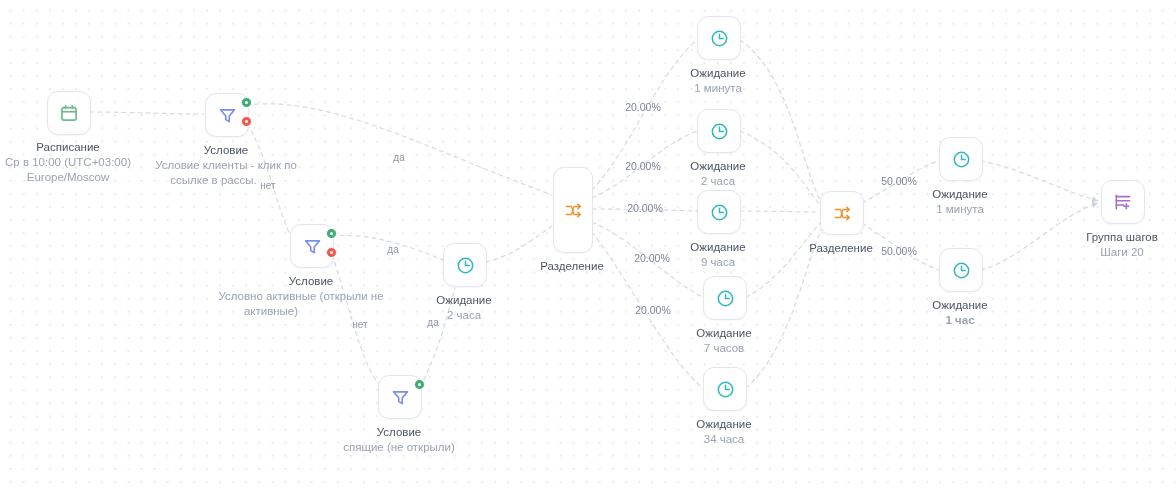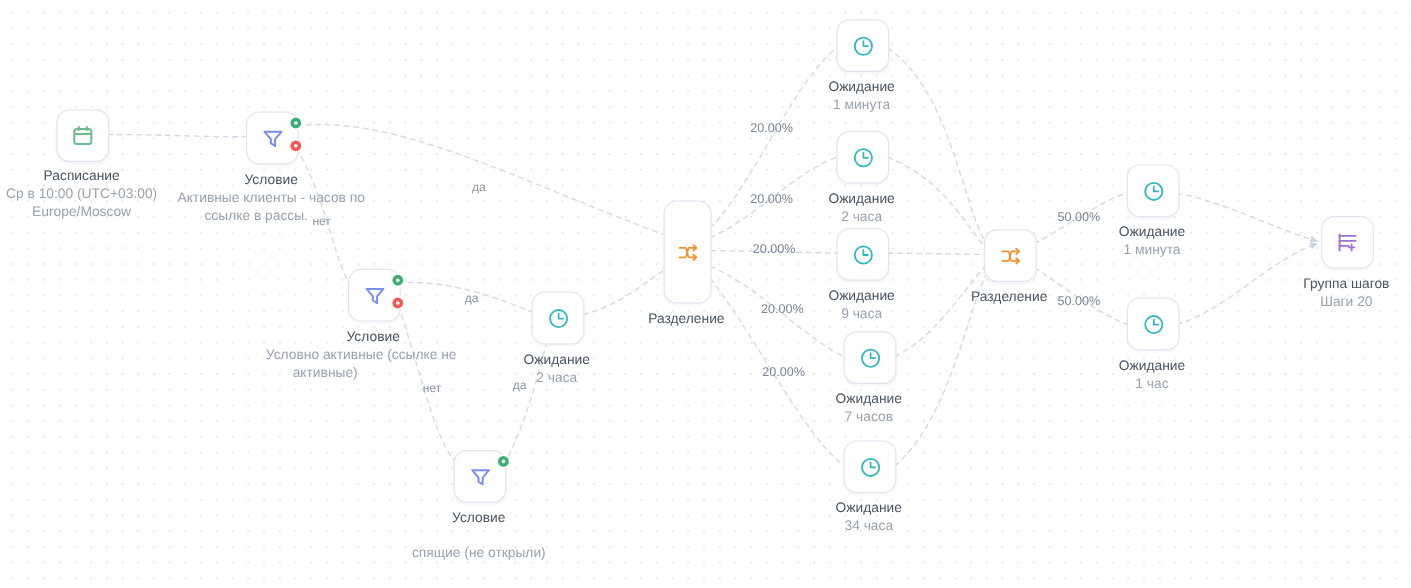--- a/index.html
+++ b/index.html
@@ -176,52 +176,52 @@
         <path d="M4 5.5 H20 L14 12.5 V19 L10 16.5 V12.5 Z" fill="none" stroke="#7b8df0" stroke-width="1.9" stroke-linejoin="round"></path>
       </svg>
     </div>
     <div class="handle green" style="left:15px; top:-17px;">
         <i></i>
       </div>
     <div class="handle red" style="left:15px; top:2px;">
         <i></i>
       </div>
     <div class="node-label" style="top:29px;">Условие</div>
-    <div class="node-sub" style="top:44px;">Активные клиенты - часов по</div>
+    <div class="node-sub" style="top:44px;">Условие клиенты - клик по</div>
     <div class="node-sub" style="top:59px; left:-110px; width:195px;">ссылке в рассы.</div>
   </div>
 
   <div class="node" style="left:311px; top:245px;">
     <div class="node-box sq">
       <svg class="icon" width="21" height="21" viewBox="0 0 24 24">
         <path d="M4 5.5 H20 L14 12.5 V19 L10 16.5 V12.5 Z" fill="none" stroke="#7b8df0" stroke-width="1.9" stroke-linejoin="round"></path>
       </svg>
     </div>
     <div class="handle green" style="left:15px; top:-17px;">
         <i></i>
       </div>
     <div class="handle red" style="left:15px; top:2px;">
         <i></i>
       </div>
     <div class="node-label" style="top:29px;">Условие</div>
-    <div class="node-sub wrap" style="top:44px; left:-105px; width:190px;">Условно активные (ссылке не</div>
+    <div class="node-sub wrap" style="top:44px; left:-105px; width:190px;">Условно активные (открыли не</div>
     <div class="node-sub" style="top:59px; left:-135px; width:190px;">активные)</div>
   </div>
 
   <div class="node" style="left:399px; top:396px;">
     <div class="node-box sq">
       <svg class="icon" width="21" height="21" viewBox="0 0 24 24">
         <path d="M4 5.5 H20 L14 12.5 V19 L10 16.5 V12.5 Z" fill="none" stroke="#7b8df0" stroke-width="1.9" stroke-linejoin="round"></path>
       </svg>
     </div>
     <div class="handle green" style="left:15px; top:-17px;">
         <i></i>
       </div>
     <div class="node-label" style="top:29px;">Условие</div>
-    <div class="node-sub" style="top:44px;margin-top:14px;">спящие (не открыли)</div>
+    <div class="node-sub" style="top:44px;">спящие (не открыли)</div>
   </div>
 
   <div class="node" style="left:464px; top:264px;">
     <div class="node-box sq">
       <svg class="icon" width="21" height="21" viewBox="0 0 24 24">
         <circle cx="12" cy="12" r="8.2" fill="none" stroke="#2fb8bd" stroke-width="1.7"></circle>
         <path d="M12 7.2 V12 H16.2" fill="none" stroke="#2fb8bd" stroke-width="1.7" stroke-linecap="round" stroke-linejoin="round"></path>
       </svg>
     </div>
     <div class="node-label" style="top:29px;">Ожидание</div>
@@ -319,21 +319,21 @@
   </div>
 
   <div class="node" style="left:960px; top:269px;">
     <div class="node-box sq">
       <svg class="icon" width="21" height="21" viewBox="0 0 24 24">
         <circle cx="12" cy="12" r="8.2" fill="none" stroke="#2fb8bd" stroke-width="1.7"></circle>
         <path d="M12 7.2 V12 H16.2" fill="none" stroke="#2fb8bd" stroke-width="1.7" stroke-linecap="round" stroke-linejoin="round"></path>
       </svg>
     </div>
     <div class="node-label" style="top:29px;">Ожидание</div>
-    <div class="node-sub" style="top:44px;">1 час</div>
+    <div class="node-sub" style="top:44px;font-weight:bold;">1 час</div>
   </div>
 
   <div class="node" style="left:1122px; top:201px;">
     <div class="node-box sq">
       <svg class="icon" width="20" height="20" viewBox="0 0 24 24">
         <path d="M4 5.5 H20 M4 10.5 H20 M4 15.5 H13" stroke="#a36fd1" stroke-width="1.9" stroke-linecap="round" fill="none"></path>
         <path d="M4 4 V20" stroke="#a36fd1" stroke-width="1.9" stroke-linecap="round" fill="none"></path>
         <path d="M16 14 V20 M13.2 17 H18.8" stroke="#a36fd1" stroke-width="1.9" stroke-linecap="round" fill="none"></path>
       </svg>
     </div>

